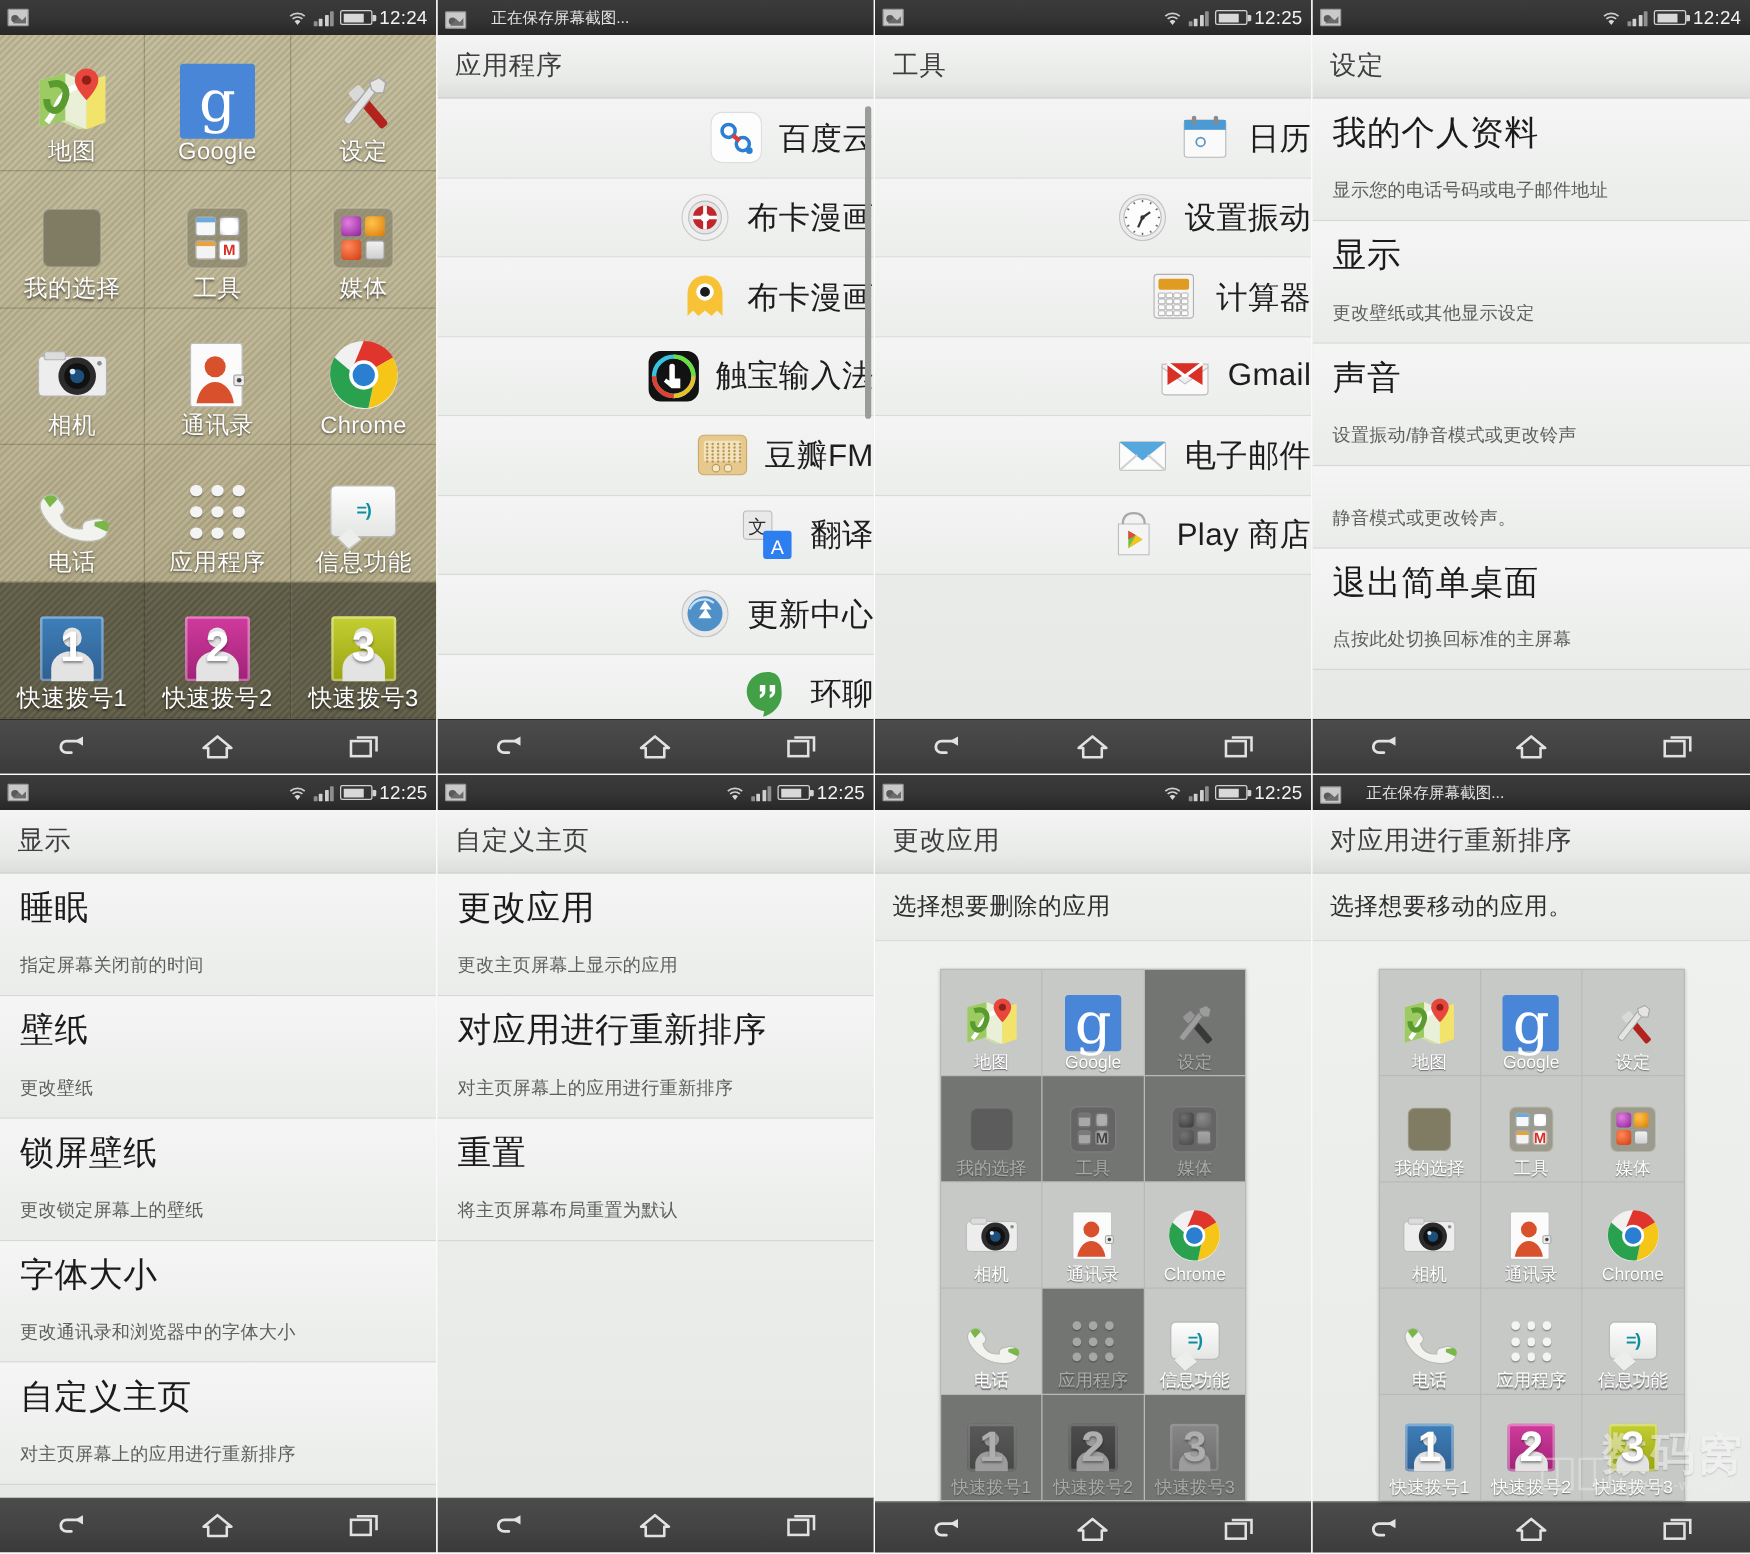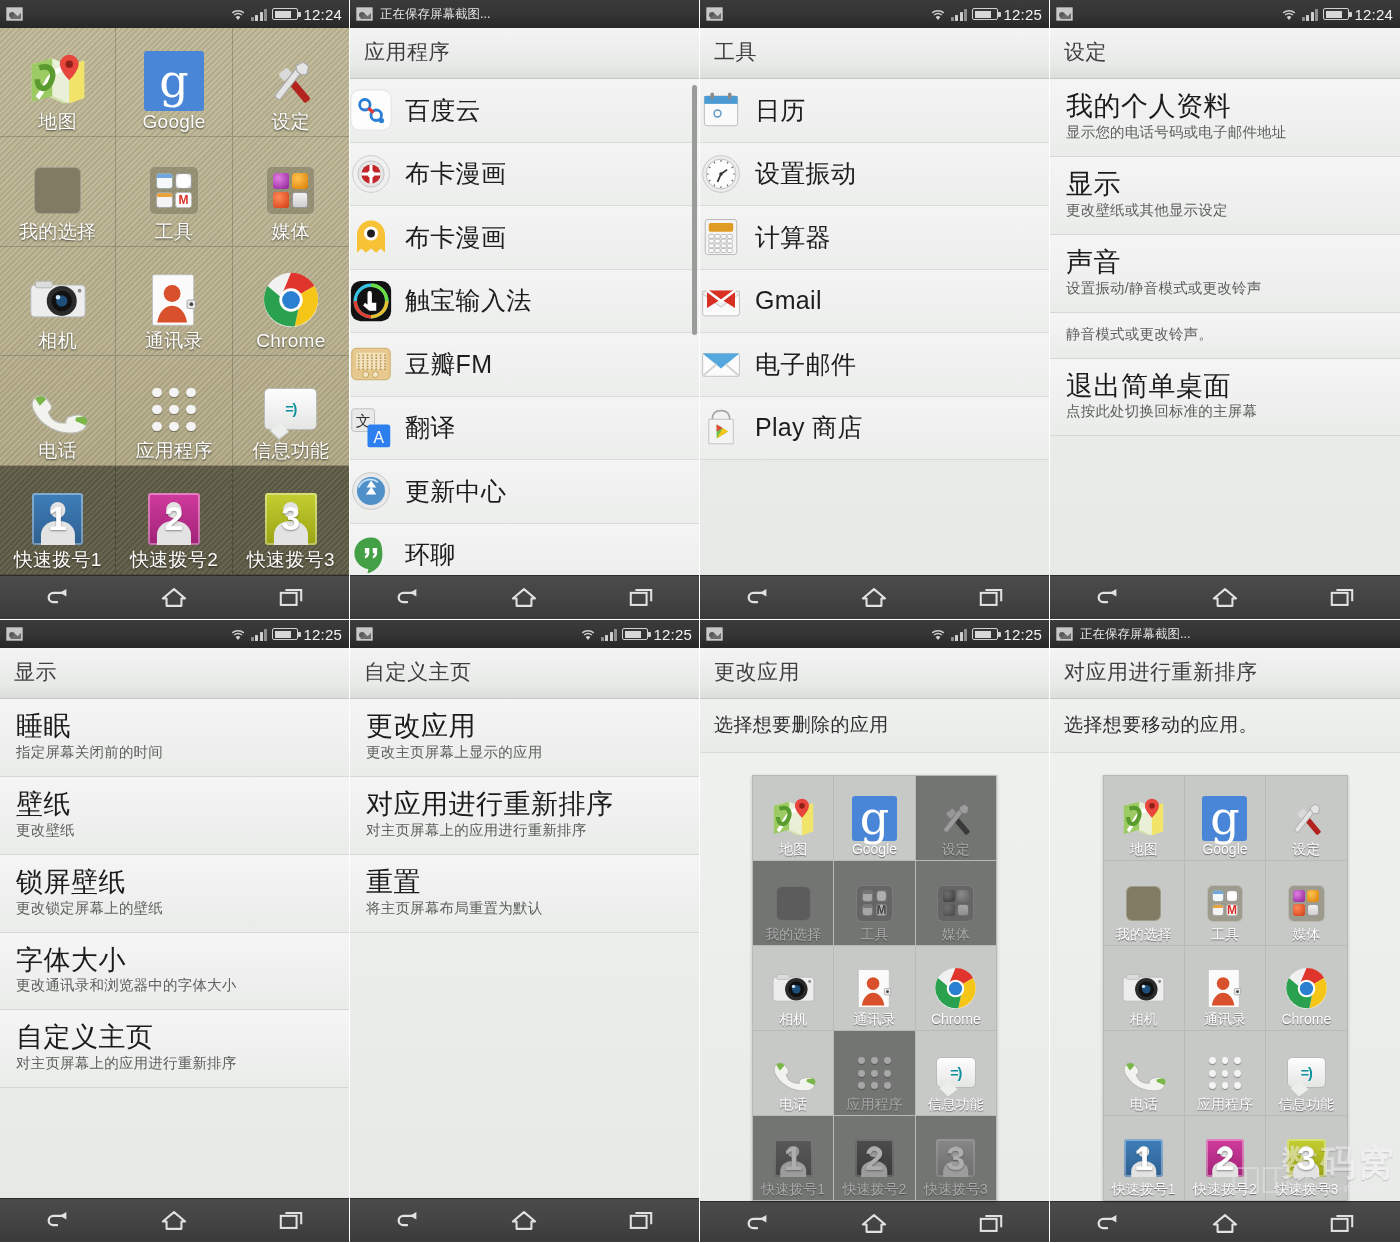--- a/index.html
+++ b/index.html
@@ -29,21 +29,21 @@
 
   
   .statusbar {
     height: 28px; flex: 0 0 28px;
     background: linear-gradient(to bottom,#3b3b3b 0%,#343434 55%,#272727 100%);
     display: flex; align-items: center;
     padding: 0 7px 0 6px;
     color: #e9e9e9; font-size: 12.5px;
     position: relative;
   }
-  .sb-left { display:flex; align-items:center; gap:7px; flex:1 1 auto; min-width:0;}
+  .sb-left { display:flex; align-items:flex-end; gap:20px; flex:1 1 auto; min-width:0;}
   .sb-right { display:flex; align-items:center; gap:5px; }
   .ico-screenshot {
     width: 17px; height: 14px;
     background: #c9c9c9;
     border: 1px solid #9a9a9a;
     position: relative;
     border-radius: 1px;
     flex: 0 0 auto;
   }
   .ico-screenshot::before {
@@ -87,40 +87,42 @@
     color: #3f3f3f;
     background: linear-gradient(to bottom,#f3f4f3 0%,#e8eae8 72%,#dcdedc 100%);
     border-bottom: 1px solid #c6c8c6;
     letter-spacing: 0.5px;
   }
   .list-body { flex: 1 1 auto; position: relative; overflow: hidden;
                background: linear-gradient(to bottom,#f4f5f4 0%,#eceeec 45%,#e7e9e7 100%); }
   .app-row {
     display: flex; align-items: center;
     height: 63.5px;
+    padding-left: 12px;
     border-bottom: 1px solid #d9dbd9;
     gap: 13px;
     background: linear-gradient(to bottom,#f3f4f3 0%,#eceeec 100%);
+    justify-content: flex-end;
   }
   .app-row .label { font-size: 25px; color: #1d1d1d; letter-spacing: 0.3px; }
   .app-ico { width: 42px; height: 42px; flex: 0 0 42px; position: relative; }
 
   .scroll-track {
     position: absolute; right: 2px; top: 6px; width: 5px; height: 250px;
     background: #9a9c9a; border-radius: 3px;
   }
 
   
   .set-row {
     padding: 12px 16px 14px;
     border-bottom: 1px solid #d6d8d6;
     background: linear-gradient(to bottom,#f4f5f4 0%,#eaeceA 100%);
   }
   .set-row .st { font-size: 27px; color: #1b1b1b; line-height: 1.18; letter-spacing: 0.5px;}
-  .set-row .ss { font-size: 14.5px; color: #5d5f5d; margin-top: 0; letter-spacing:0.2px;}
+  .set-row .ss { font-size: 14.5px; color: #5d5f5d; margin-top: 20px; letter-spacing:0.2px;}
 
   
   .home {
     flex: 1 1 auto;
     display: grid;
     grid-template-columns: repeat(3, 1fr);
     grid-template-rows: repeat(5, 1fr);
     background:
       repeating-linear-gradient(-45deg, rgba(255,255,255,.09) 0 2px, rgba(0,0,0,.05) 2px 4px),
       linear-gradient(to bottom,#bdb694 0%,#b6ae8b 58%,#a9a07c 100%);

